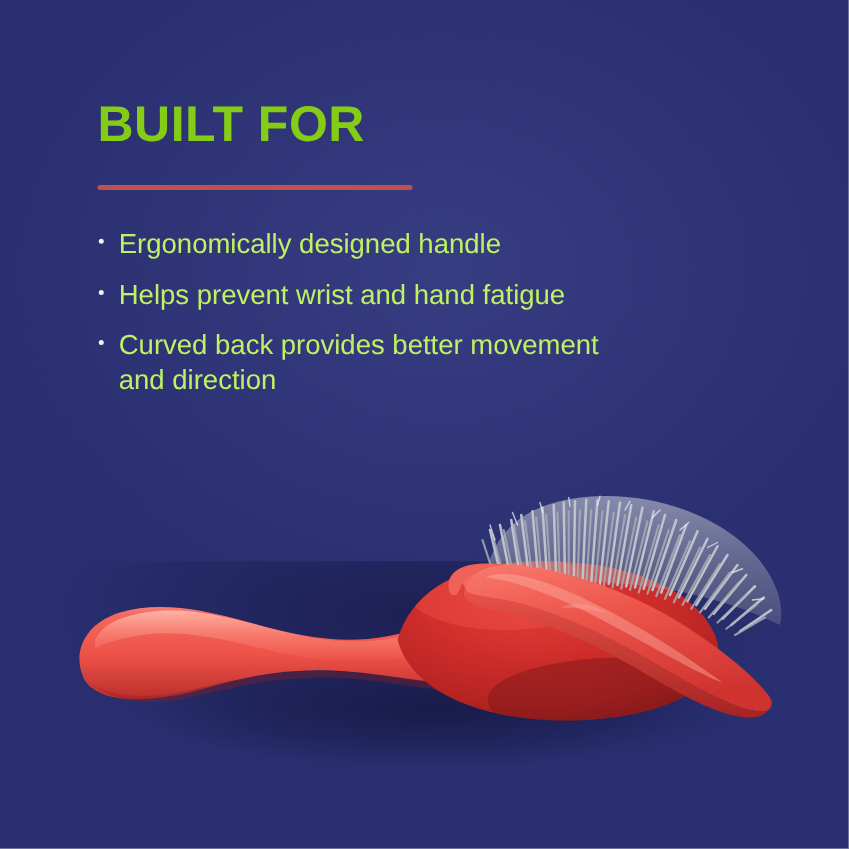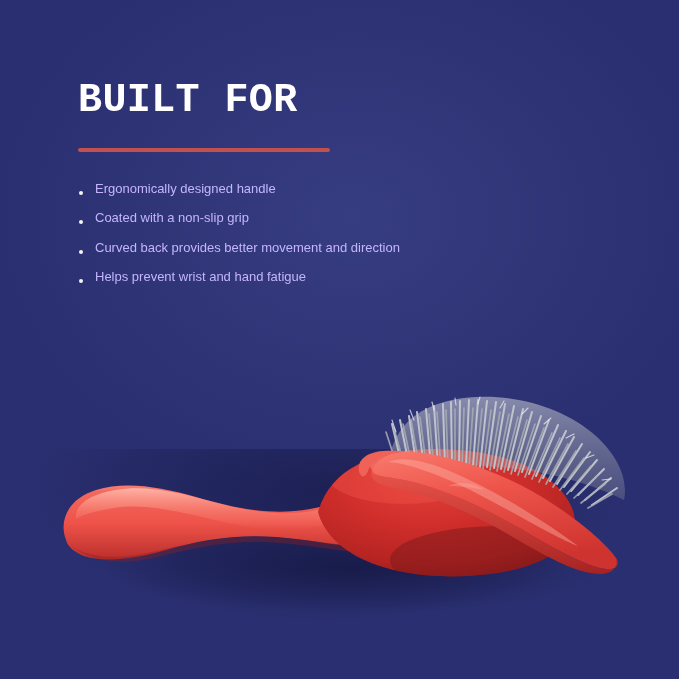--- a/index.html
+++ b/index.html
@@ -44,26 +44,26 @@
 
   .copy-block {
     position: absolute;
     left: 78px;
     top: 78px;
     width: 420px;
   }
 
   .headline {
     margin: 0;
-    font-family: Liberation Mono, monospace;
+    font-family: Liberation Sans, sans-serif;
     font-weight: bold;
     font-size: 40px;
     line-height: 1.14;
     letter-spacing: 0.4px;
-    color: #ffffff;
+    color: #84cc16;
     text-transform: uppercase;
   }
   .headline-line { display: block; }
 
   .divider {
     margin-top: 24px;
     width: 252px;
     height: 4px;
     border-radius: 2px;
     background: #c2504f;
@@ -72,23 +72,23 @@
   .feature-list {
     list-style: none;
     margin: 29px 0 0 0;
     padding: 0;
   }
   .feature-item {
     position: relative;
     padding-left: 17px;
     margin-bottom: 13px;
     font-family: "Liberation Sans", sans-serif;
-    font-size: 13px;
+    font-size: 22px;
     line-height: 1.27;
-    color: #c4b5fd;
+    color: #bef264;
   }
   .feature-item:last-child { margin-bottom: 0; }
   .feature-item::before {
     content: "";
     position: absolute;
     left: 1px;
     top: 10px;
     width: 4px;
     height: 4px;
     border-radius: 50%;
@@ -116,23 +116,22 @@
   <div class="copy-block">
 
     <h1 class="headline">
       <span class="headline-line">BUILT FOR</span>
     </h1>
 
     <div class="divider"></div>
 
     <ul class="feature-list">
       <li class="feature-item">Ergonomically designed handle</li>
-      <li class="feature-item">Coated with a non-slip grip</li>
+      <li class="feature-item">Helps prevent wrist and hand fatigue</li>
       <li class="feature-item">Curved back provides better movement and direction</li>
-      <li class="feature-item">Helps prevent wrist and hand fatigue</li>
     </ul>
 
   </div>
 
   <div class="product-stage">
     <svg width="679" height="679" viewBox="0 0 679 679" xmlns="http://www.w3.org/2000/svg">
       <defs>
 
         <linearGradient id="gHandle" x1="0" y1="0" x2="0" y2="1">
           <stop offset="0%" stop-color="#f79387"></stop>

